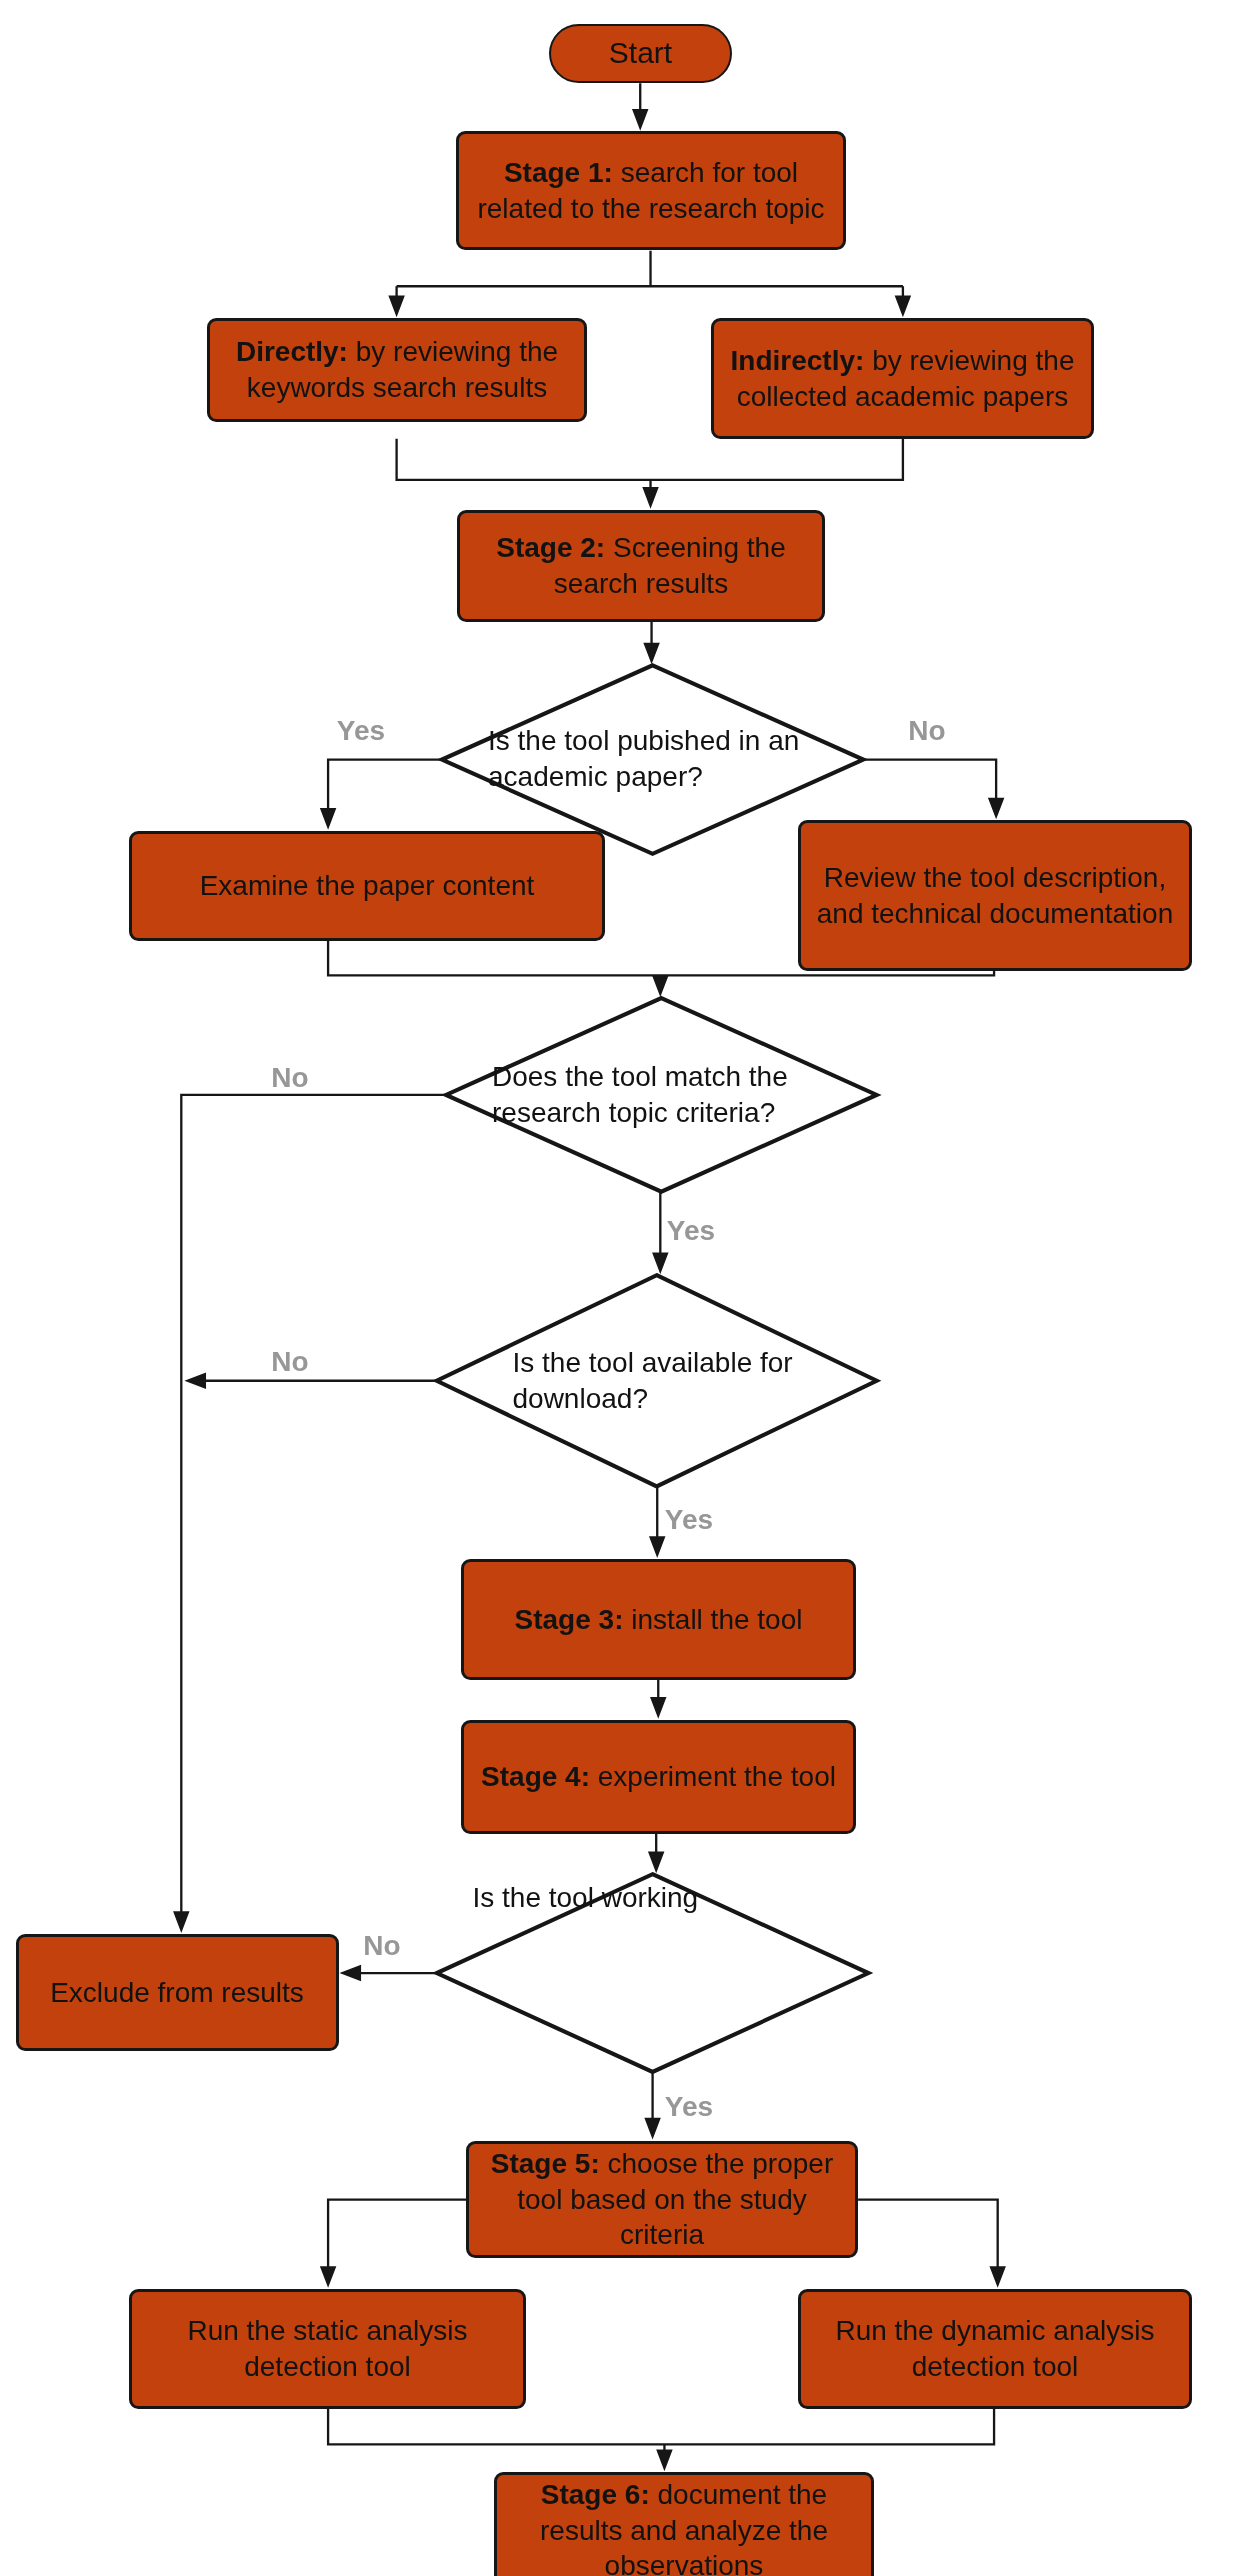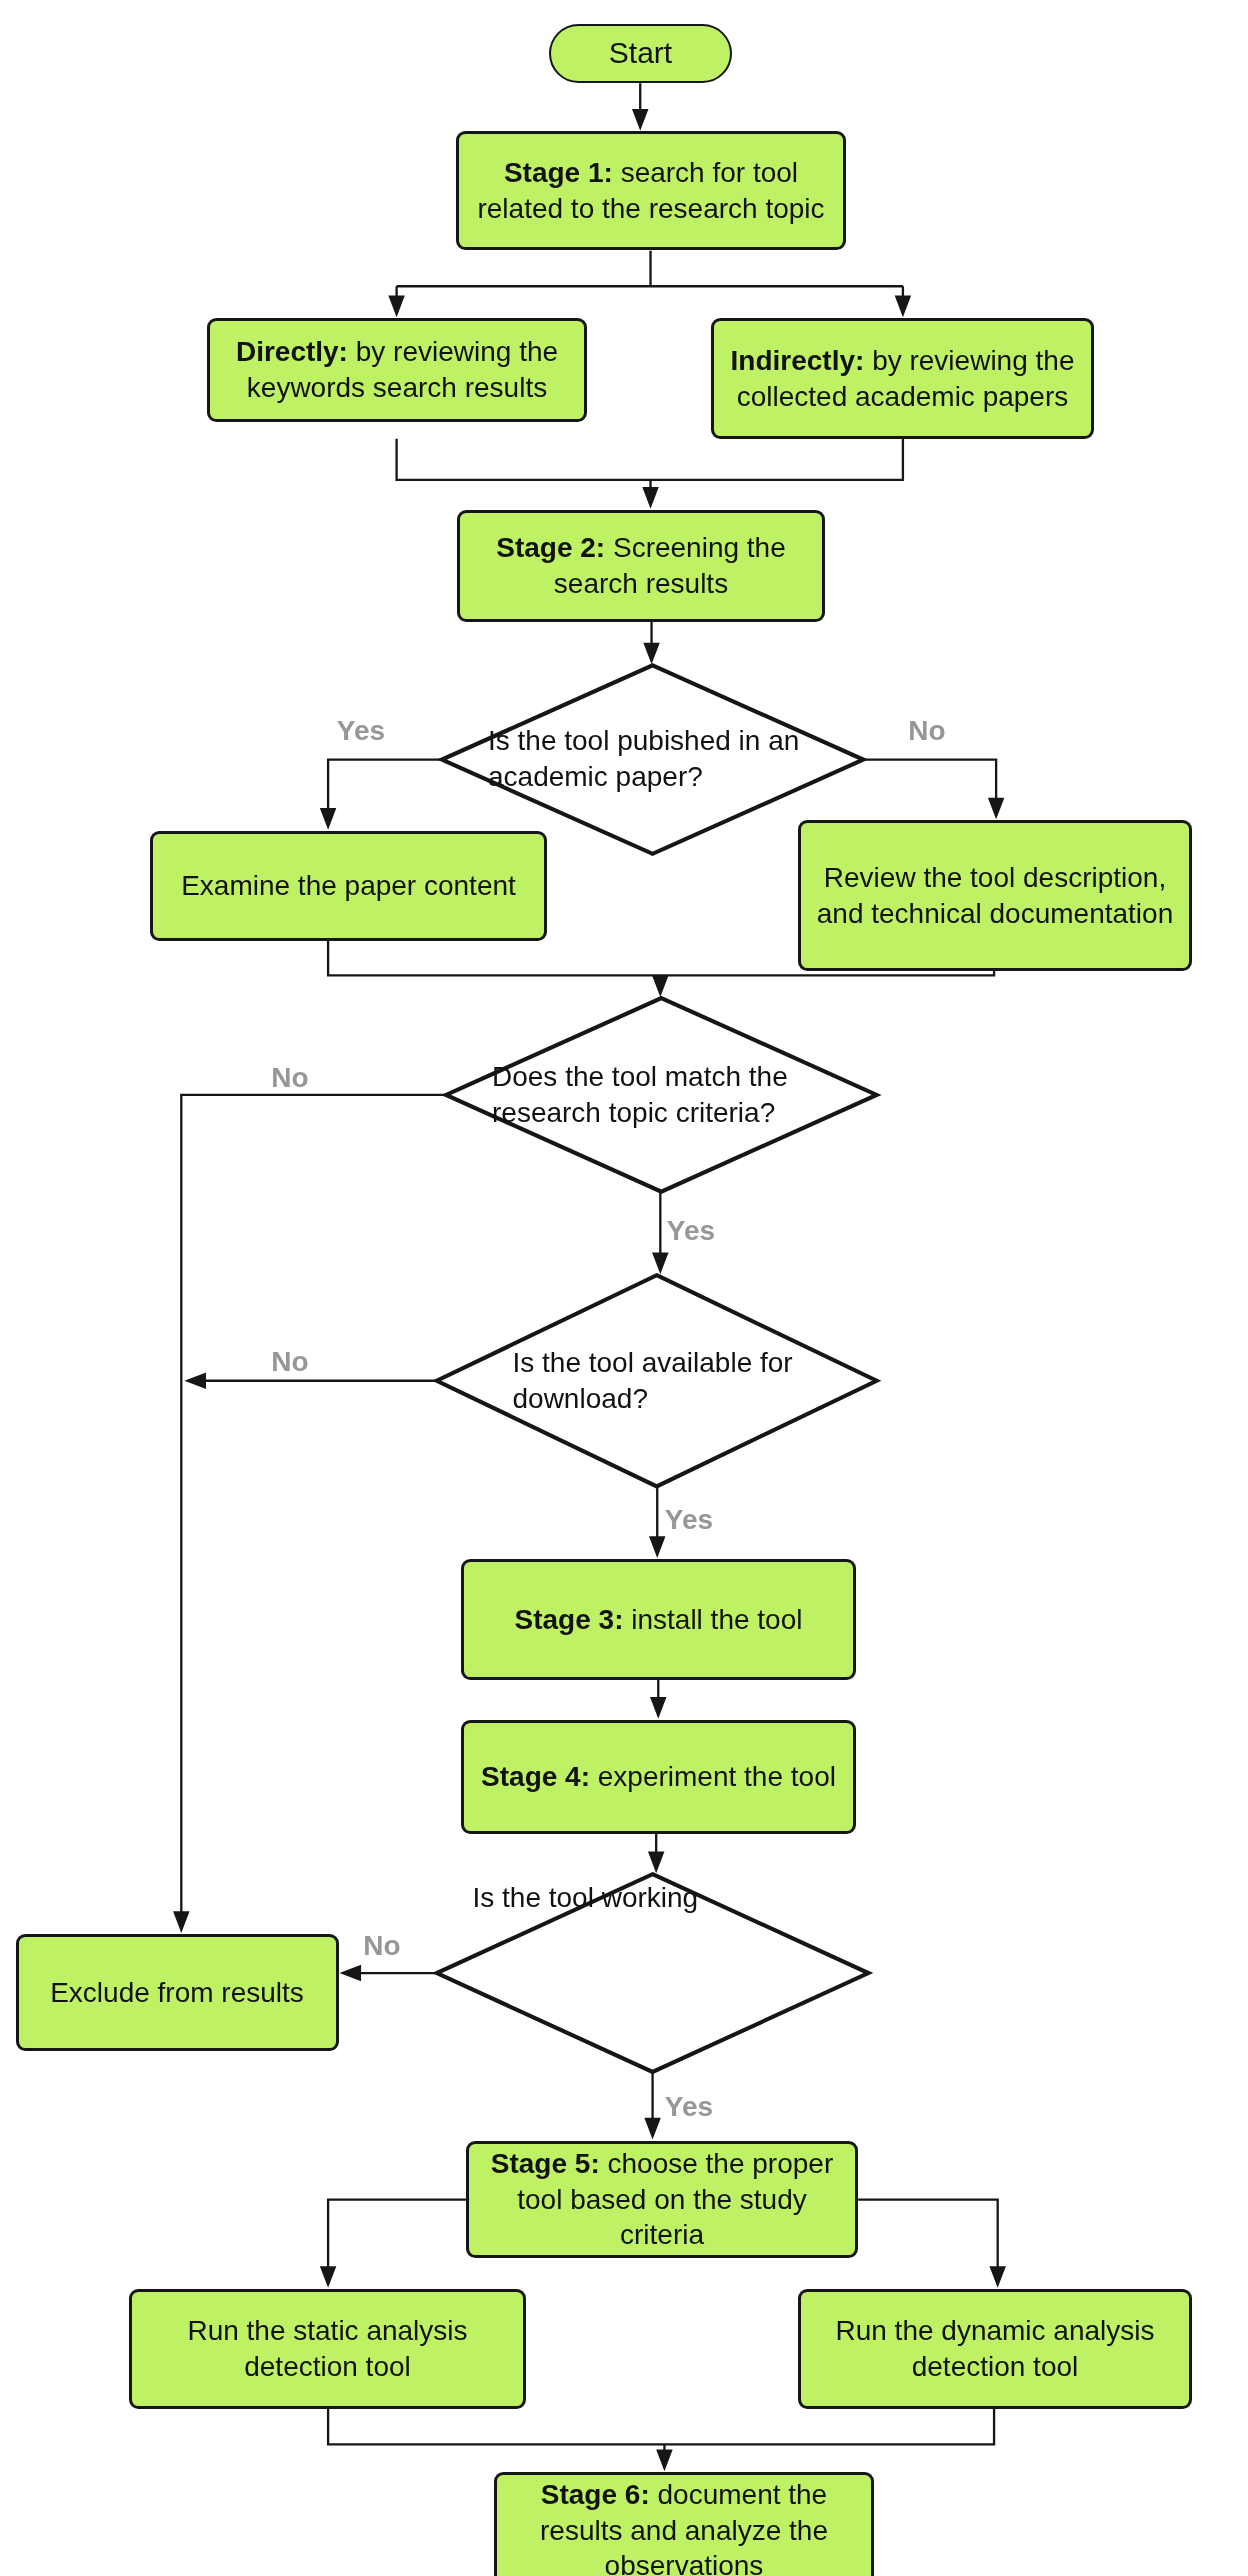--- a/index.html
+++ b/index.html
@@ -9,21 +9,21 @@
     width:1248px;
     height:2727px;
     background:#ffffff;
     font-family:"Liberation Sans","DejaVu Sans",sans-serif;
     color:#121212;
   }
   #connector-layer{position:absolute;left:0;top:0;width:1248px;height:2727px;}
   .node{
     position:absolute;
     box-sizing:border-box;
-    background:#bef264;
+    background:#c2410c;
     border:3.1px solid #161616;
     border-radius:9.3px;
     display:flex;
     align-items:center;
     justify-content:center;
     text-align:center;
     font-size:28px;
     line-height:1.28;
     padding:5.2px 13.4px;
   }
@@ -128,21 +128,21 @@
     </div>
   </div>
 
   <div class="node" style="left:457px;top:510px;width:368px;height:112px;">
     <div>
       <span class="b">Stage 2:</span>
       <span>Screening the search results</span>
     </div>
   </div>
 
-  <div class="node" style="left:129px;top:831px;width:397px;height:110px;margin-left:21px;">
+  <div class="node" style="left:129px;top:831px;width:476px;height:110px;">
     <span>Examine the paper content</span>
   </div>
 
   <div class="node" style="left:798px;top:820px;width:394px;height:151px;">
     <span>Review the tool description, and technical documentation</span>
   </div>
 
   <div class="node" style="left:461px;top:1559px;width:395px;height:121px;">
     <div>
       <span class="b">Stage 3:</span>

